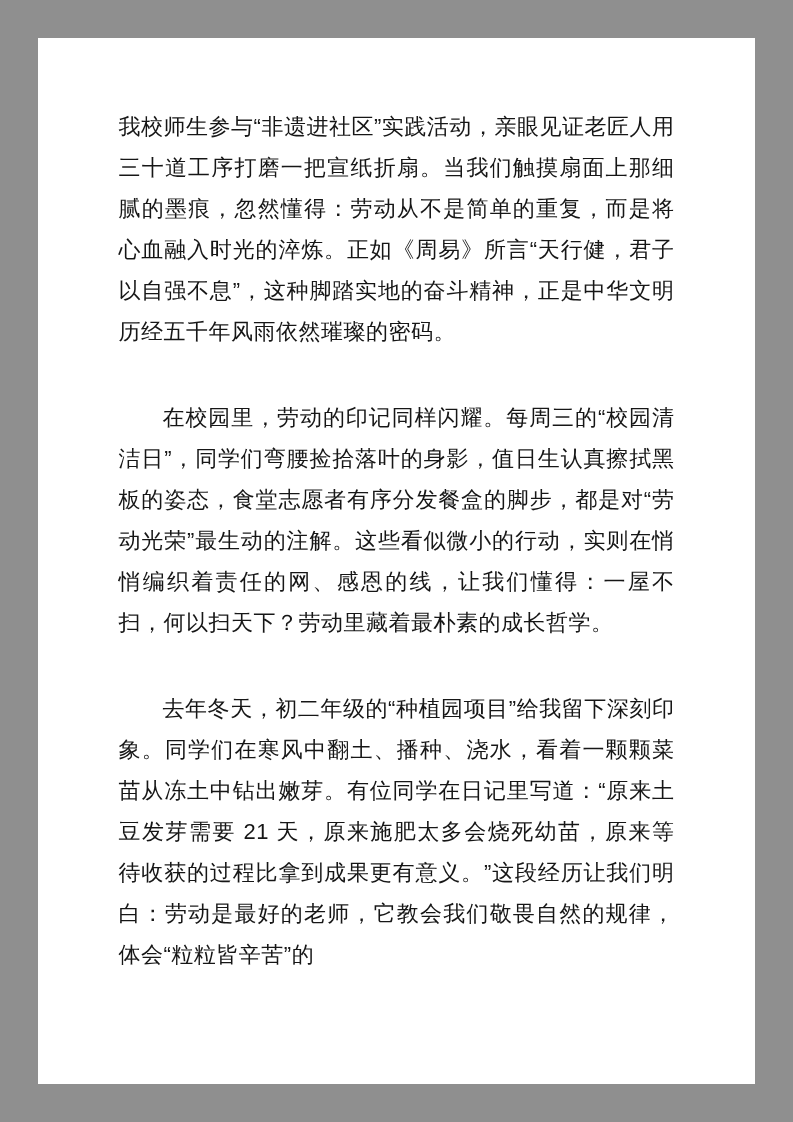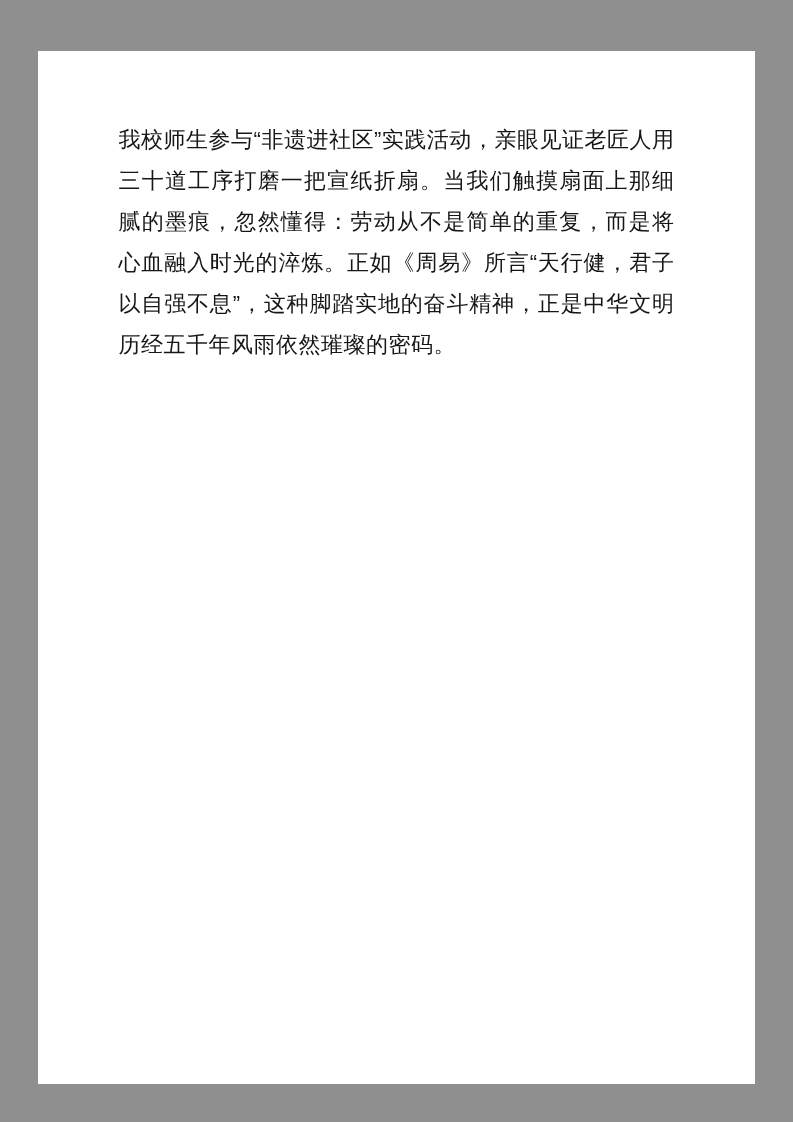--- a/index.html
+++ b/index.html
@@ -19,21 +19,20 @@
     height: 1122px;
   }
   .doc-page {
     position: absolute;
     left: 38px;
     top: 38px;
     right: 38px;
     bottom: 38px;
     background: #ffffff;
     overflow: hidden;
-    margin-top: 13px;
   }
   .doc-content {
     width: 556px;
     margin: 0 auto;
     padding-top: 68px;
   }
   .para {
     margin: 0 0 45px 0;
     font-size: 22px;
     line-height: 41px;
@@ -55,15 +54,17 @@
     margin-bottom: 0;
   }
 </style>
 </head>
 <body>
 
 <div class="doc-frame">
   <div class="doc-page">
     <div class="doc-content">
       <p class="para">我校师生参与“非遗进社区”实践活动，亲眼见证老匠人用三十道工序打磨一把宣纸折扇。当我们触摸扇面上那细腻的墨痕，忽然懂得：劳动从不是简单的重复，而是将心血融入时光的淬炼。正如《周易》所言“天行健，君子以自强不息”，这种脚踏实地的奋斗精神，正是中华文明历经五千年风雨依然璀璨的密码。</p>
+      <p class="para indent2">在校园里，劳动的印记同样闪耀。每周三的“校园清洁日”，同学们弯腰捡拾落叶的身影，值日生认真擦拭黑板的姿态，食堂志愿者有序分发餐盒的脚步，都是对“劳动光荣”最生动的注解。这些看似微小的行动，实则在悄悄编织着责任的网、感恩的线，让我们懂得：一屋不扫，何以扫天下？劳动里藏着最朴素的成长哲学。</p>
+      <p class="para indent2">去年冬天，初二年级的“种植园项目”给我留下深刻印象。同学们在寒风中翻土、播种、浇水，看着一颗颗菜苗从冻土中钻出嫩芽。有位同学在日记里写道：“原来土豆发芽需要 21 天，原来施肥太多会烧死幼苗，原来等待收获的过程比拿到成果更有意义。”这段经历让我们明白：劳动是最好的老师，它教会我们敬畏自然的规律，体会“粒粒皆辛苦”的</p>
     </div>
   </div>
 </div>
 
 </body></html>

